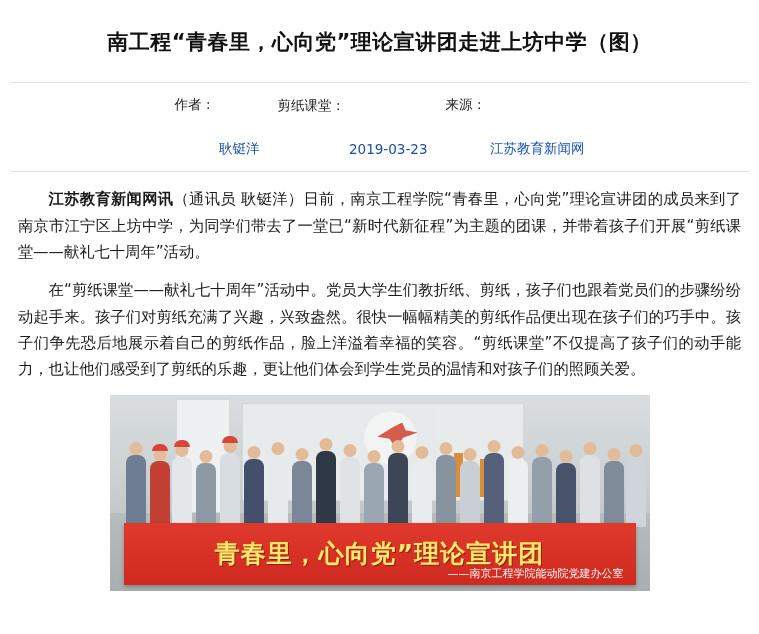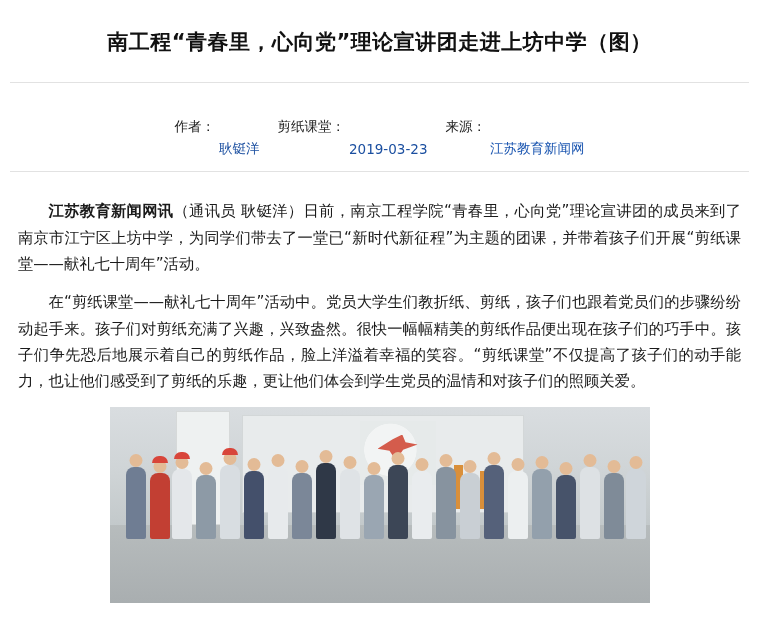--- a/index.html
+++ b/index.html
@@ -40,21 +40,21 @@
     justify-content: center;
     align-items: center;
     gap: 18px;
     font-size: 13.5px;
     color: #333333;
     padding: 13px 0 13px 0;
     flex-wrap: nowrap;
   }
   .meta-group {
     display: flex;
-    align-items: center;
+    align-items: flex-start;
     gap: 4px;
     white-space: nowrap;
   }
   .meta-label {
     color: #222222;
   }
   .meta-value {
     color: #1b4fa0;
     margin-top: 44px;
   }
@@ -70,21 +70,21 @@
   }
   .body-content {
     padding: 14px 18px 0 18px;
   }
   .para {
     font-size: 15.3px;
     line-height: 1.72;
     color: #1a1a1a;
     text-align: justify;
     text-justify: inter-ideograph;
-    margin: 12px 0 12px 0;
+    margin: 0 0 12px 0;
     text-indent: 2em;
   }
   .para .lead {
     font-weight: bold;
   }
   .figure {
     margin: 8px 0 0 0;
     display: flex;
     justify-content: center;
   }
@@ -308,17 +308,21 @@
               <span class="head"></span>
             </div>
           <div class="person" style="left:494px;height:66px;background:#7f8b98;">
               <span class="head"></span>
             </div>
           <div class="person" style="left:516px;height:70px;background:#cfd5da;">
               <span class="head"></span>
             </div>
         </div>
 
+        <div class="banner">
+          <div class="banner-main">青春里，心向党”理论宣讲团</div>
+          <div class="banner-sub">——南京工程学院能动院党建办公室</div>
+        </div>
       </div>
     </div>
 
   </div>
 </div>
 
 </body></html>

